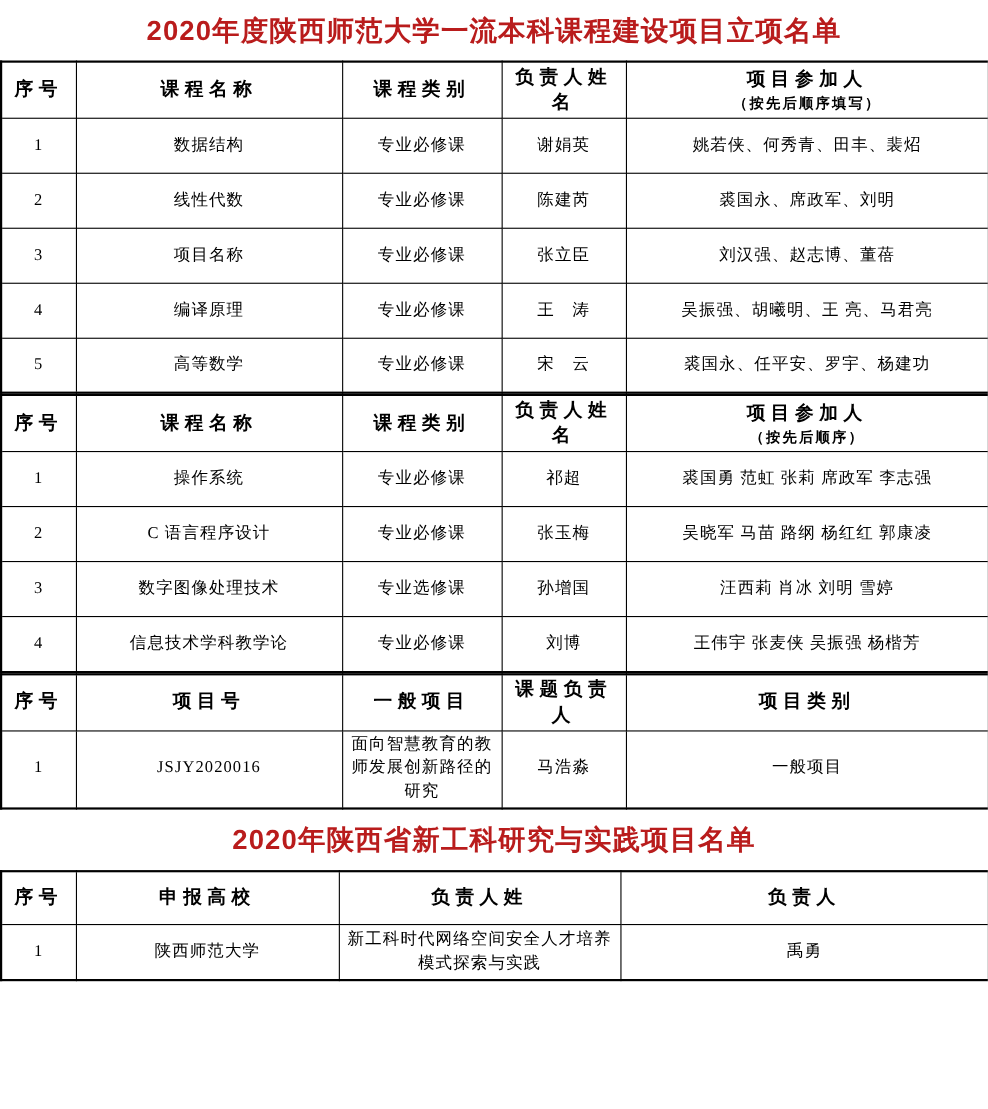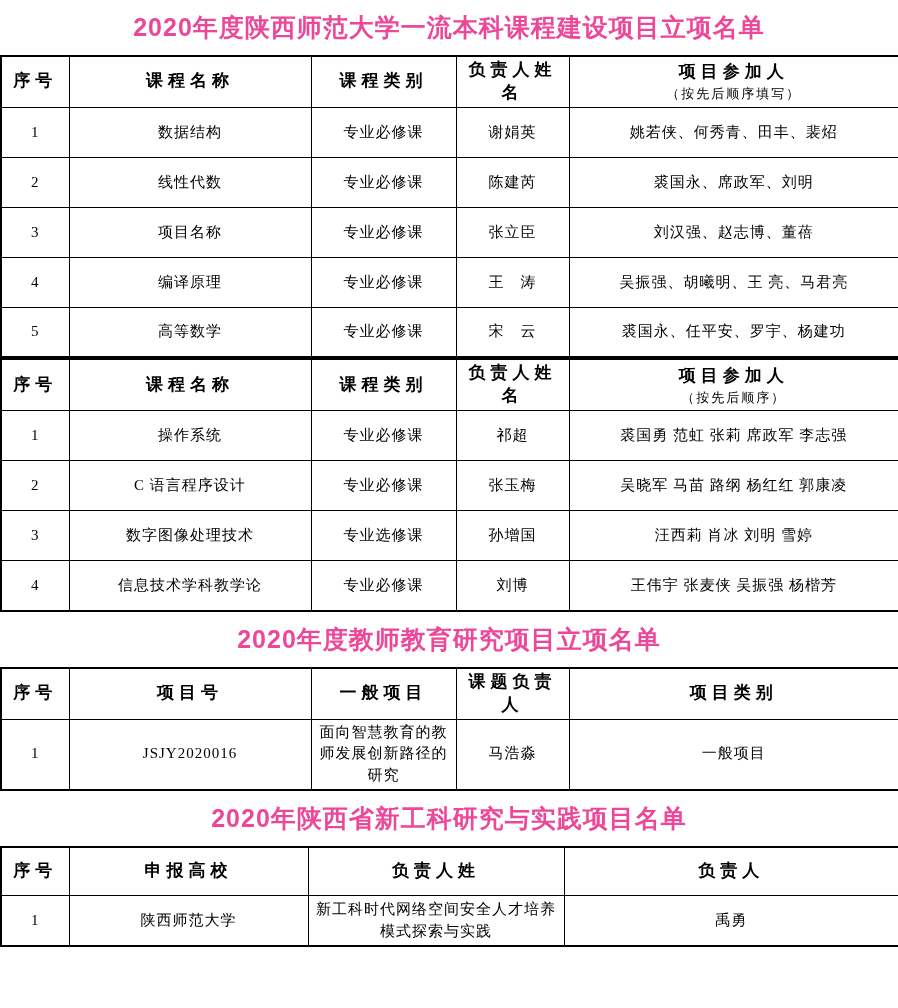--- a/index.html
+++ b/index.html
@@ -19,21 +19,21 @@
   .sec-title {
     margin: 0;
     height: 55px;
     display: flex;
     align-items: center;
     justify-content: center;
     font-family: "Liberation Sans", sans-serif;
     font-weight: bold;
     font-size: 25px;
     letter-spacing: 1px;
-    color: #ec4899;
+    color: #b91c1c;
   }
   table.doc-table {
     border-collapse: collapse;
     table-layout: fixed;
     width: 898px;
     border: 2px solid #000000;
   }
   table.doc-table th,
   table.doc-table td {
     border: 1px solid #000000;
@@ -53,21 +53,21 @@
   table.doc-table td {
     font-size: 15px;
     letter-spacing: 1px;
     height: 50px;
     line-height: 1.45;
   }
   .th-label { white-space: pre-line; display: block; }
   .subline {
     display: block;
     font-size: 13px;
-    font-weight: normal;
+    font-weight: bold;
     letter-spacing: 2px;
     margin-top: 1px;
   }
 </style>
 </head>
 <body>
 
 <div class="page">
 
   <section class="doc-section">
@@ -198,21 +198,20 @@
             <td>信息技术学科教学论</td>
             <td>专业必修课</td>
             <td>刘博</td>
             <td>王伟宇 张麦侠 吴振强 杨楷芳</td>
           </tr>
         </tbody>
       </table>
   </section>
 
   <section class="doc-section">
-    <h1 class="sec-title">2020年度教师教育研究项目立项名单</h1>
     <table class="doc-table">
         <colgroup>
           <col style="width: 68px;">
           <col style="width: 242px;">
           <col style="width: 145px;">
           <col style="width: 113px;">
           <col style="width: 330px;">
         </colgroup>
         <thead>
           <tr>

